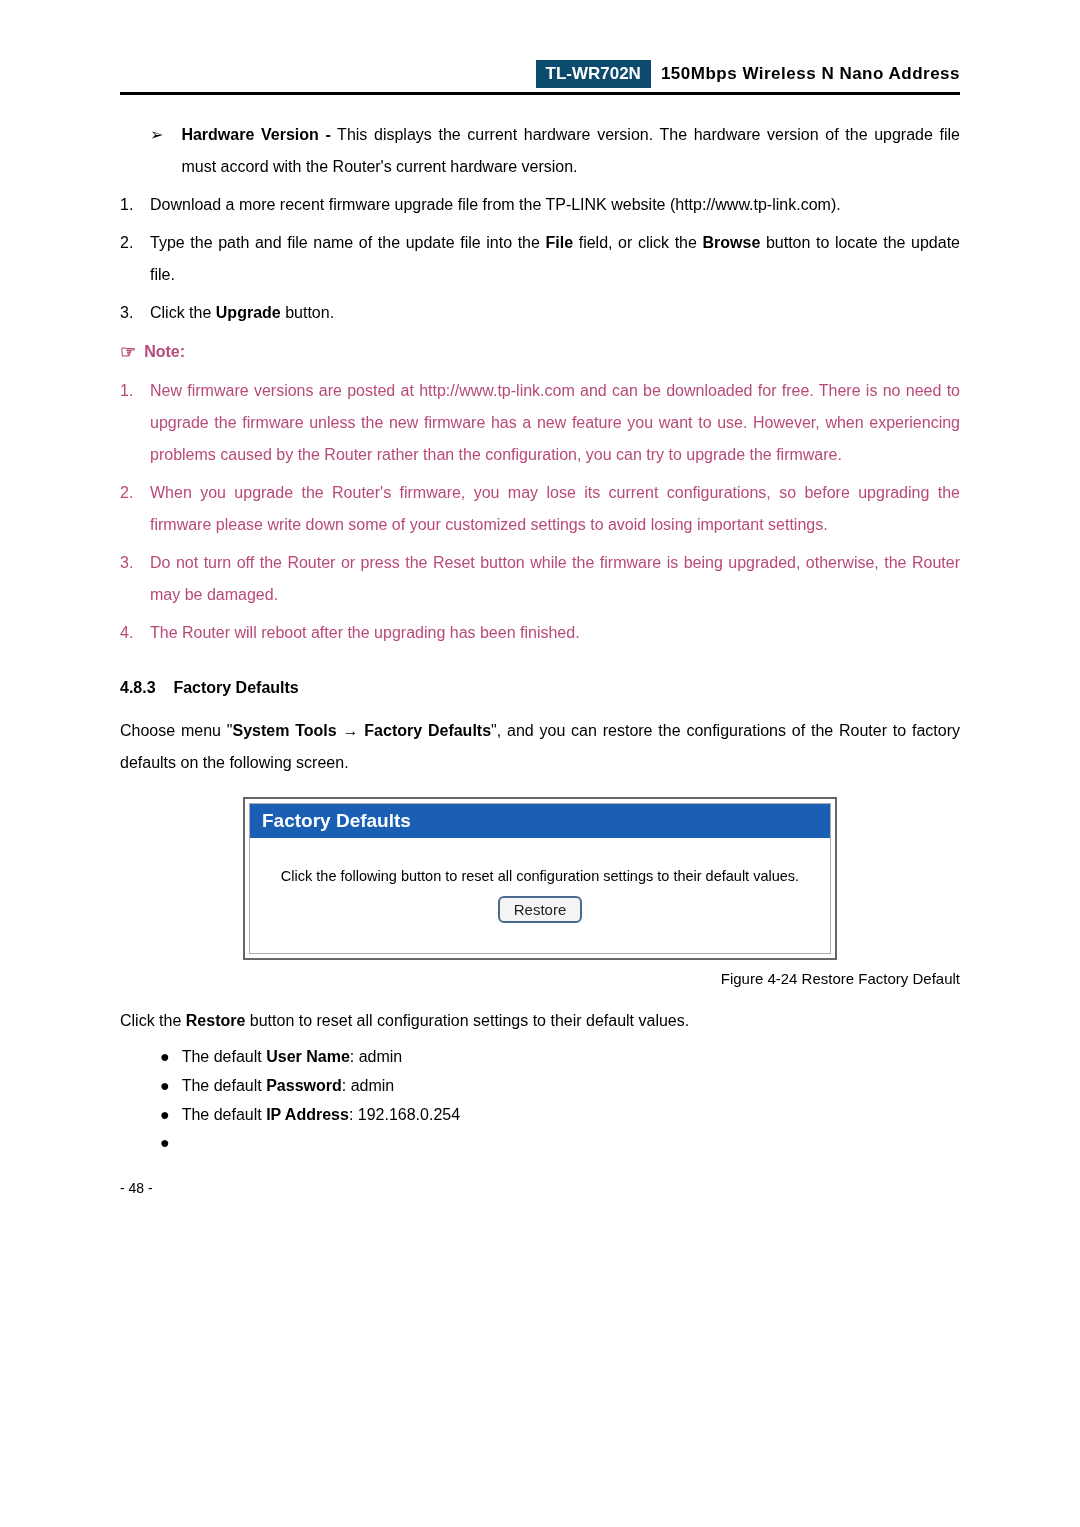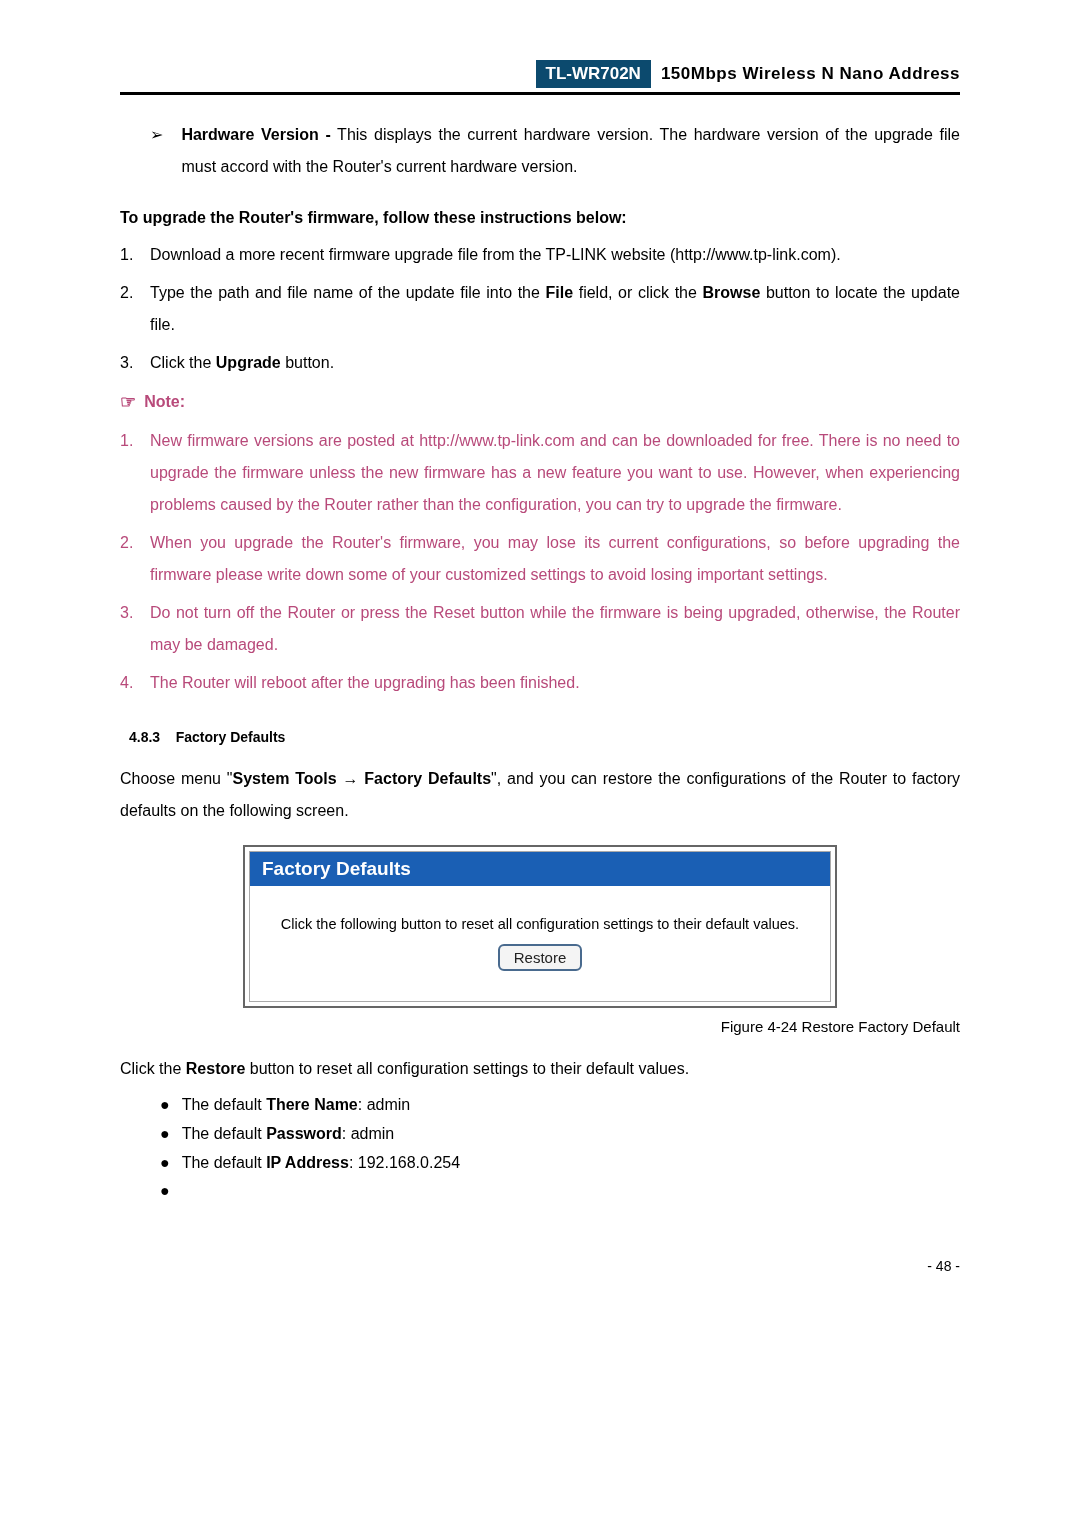--- a/index.html
+++ b/index.html
@@ -72,22 +72,22 @@
   }
   .note-row .hand-icon {
     margin-right: 8px;
     font-size: 18px;
   }
   .red-list .txt, .red-list .num {
     color: #b84a7a;
   }
   .sub-heading {
     font-weight: bold;
-    font-size: 14px;
-    margin: 30px 0 18px 9px;
+    font-size: 16px;
+    margin: 30px 0 18px 0;
   }
   .para {
     line-height: 2.0;
     text-align: justify;
     margin-bottom: 18px;
   }
   .screenshot-box {
     width: 590px;
     margin: 0 auto 10px auto;
     border: 2px solid #666;
@@ -126,43 +126,42 @@
     margin: 10px 0 18px 0;
   }
   .dot-list {
     display: flex;
     line-height: 1.8;
   }
   .dot-list .dot {
     margin: 0 12px 0 40px;
   }
   .page-num {
-    text-align: right;
+    text-align: left;
     font-size: 14px;
-    margin-top: 52px;
+    margin-top: 22px;
   }
 </style>
 </head>
 <body>
 
 <div class="page">
 
   <div class="header-line">
     <span class="header-model">TL-WR702N</span>
     <span class="header-desc">150Mbps  Wireless  N  Nano  Address</span>
   </div>
 
   <div class="bullet-line">
     <span class="bullet-mark">➢</span>
     <span class="bullet-text">
       <b>Hardware Version -</b><span> This displays the current hardware version. The hardware version of the upgrade file must accord with the Router's current hardware version.</span>
     </span>
   </div>
 
-  <div class="section-intro">To upgrade the Router's firmware, follow these instructions below:</div>
 
   <div class="num-list">
     <span class="num">1.</span>
     <span class="txt">
       <span>Download   a   more   recent   firmware   upgrade   file   from   the   TP-LINK   website (</span><span>http://www.tp-link.com</span><span>).</span>
     </span>
   </div>
 
   <div class="num-list">
     <span class="num">2.</span>
@@ -219,21 +218,21 @@
   </div>
 
   <div class="fig-caption">Figure 4-24 Restore Factory Default</div>
 
   <div class="para" style="margin-bottom:6px;">
     <span>Click the </span><b>Restore</b><span> button to reset all configuration settings to their default values.</span>
   </div>
 
   <div class="dot-list">
     <span class="dot">●</span>
-    <span><span>The default </span><b>There Name</b><span>: admin</span></span>
+    <span><span>The default </span><b>User Name</b><span>: admin</span></span>
   </div>
   <div class="dot-list">
     <span class="dot">●</span>
     <span><span>The default </span><b>Password</b><span>: admin</span></span>
   </div>
   <div class="dot-list">
     <span class="dot">●</span>
     <span><span>The default </span><b>IP Address</b><span>: 192.168.0.254</span></span>
   </div>
   <div class="dot-list">

